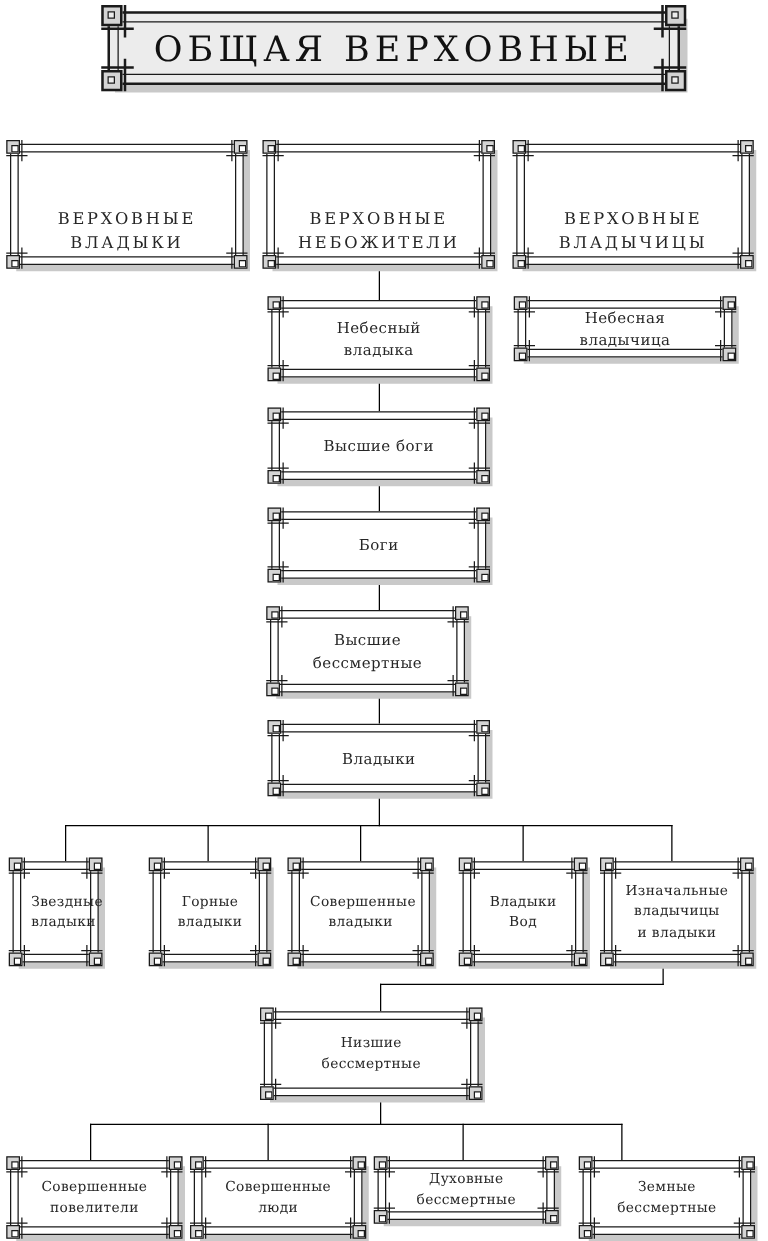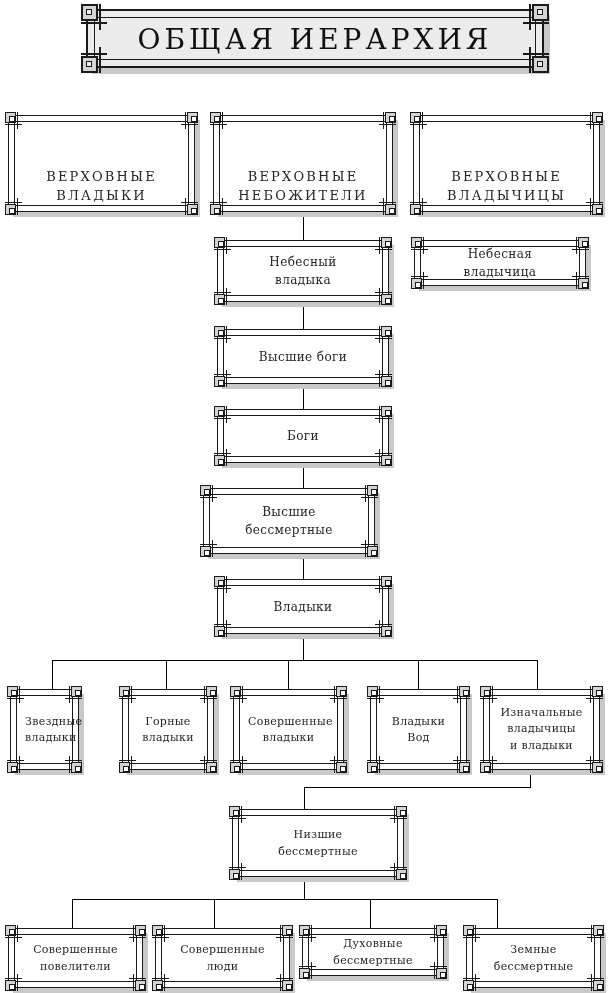--- a/index.html
+++ b/index.html
@@ -221,21 +221,21 @@
             <div class="tsq2"></div>
           </div>
       </div>
       <div class="torn br">
         <div class="tarm-h"></div>
           <div class="tarm-v"></div>
         <div class="tsq">
             <div class="tsq2"></div>
           </div>
       </div>
-      <div class="t-text">ОБЩАЯ ИЕРАРХИЯ</div>
+      <div class="t-text">ОБЩАЯ ВЕРХОВНЫЕ</div>
     </div>
   </div>
 
   <div class="conn" style="left:303px; top:212px; width:1px; height:28px;"></div>
 
   <div class="conn" style="left:303px; top:302px; width:1px; height:27px;"></div>
 
   <div class="conn" style="left:303px; top:384px; width:1px; height:25px;"></div>
 
   <div class="conn" style="left:303px; top:463px; width:1px; height:25px;"></div>
@@ -511,21 +511,21 @@
           <div class="arm-h"></div>
           <div class="arm-v"></div>
           <div class="sq">
             <div class="sq2"></div>
           </div>
         </div>
       <div class="label">Боги</div>
     </div>
   </div>
 
-  <div class="node tier-2" style="left:203px; top:488px; width:172px; height:66px;">
+  <div class="node tier-2" style="left:216px; top:488px; width:156px; height:66px;">
     <div class="shadow"></div>
     <div class="plate">
       <div class="inner"></div>
       <div class="orn tl">
           <div class="arm-h"></div>
           <div class="arm-v"></div>
           <div class="sq">
             <div class="sq2"></div>
           </div>
         </div>
@@ -770,21 +770,21 @@
           <div class="sq">
             <div class="sq2"></div>
           </div>
         </div>
       <div class="label">Изначальные
 владычицы
 и владыки</div>
     </div>
   </div>
 
-  <div class="node tier-3" style="left:232px; top:809px; width:172px; height:68px;">
+  <div class="node tier-3" style="left:211px; top:809px; width:172px; height:68px;">
     <div class="shadow"></div>
     <div class="plate">
       <div class="inner"></div>
       <div class="orn tl">
           <div class="arm-h"></div>
           <div class="arm-v"></div>
           <div class="sq">
             <div class="sq2"></div>
           </div>
         </div>

